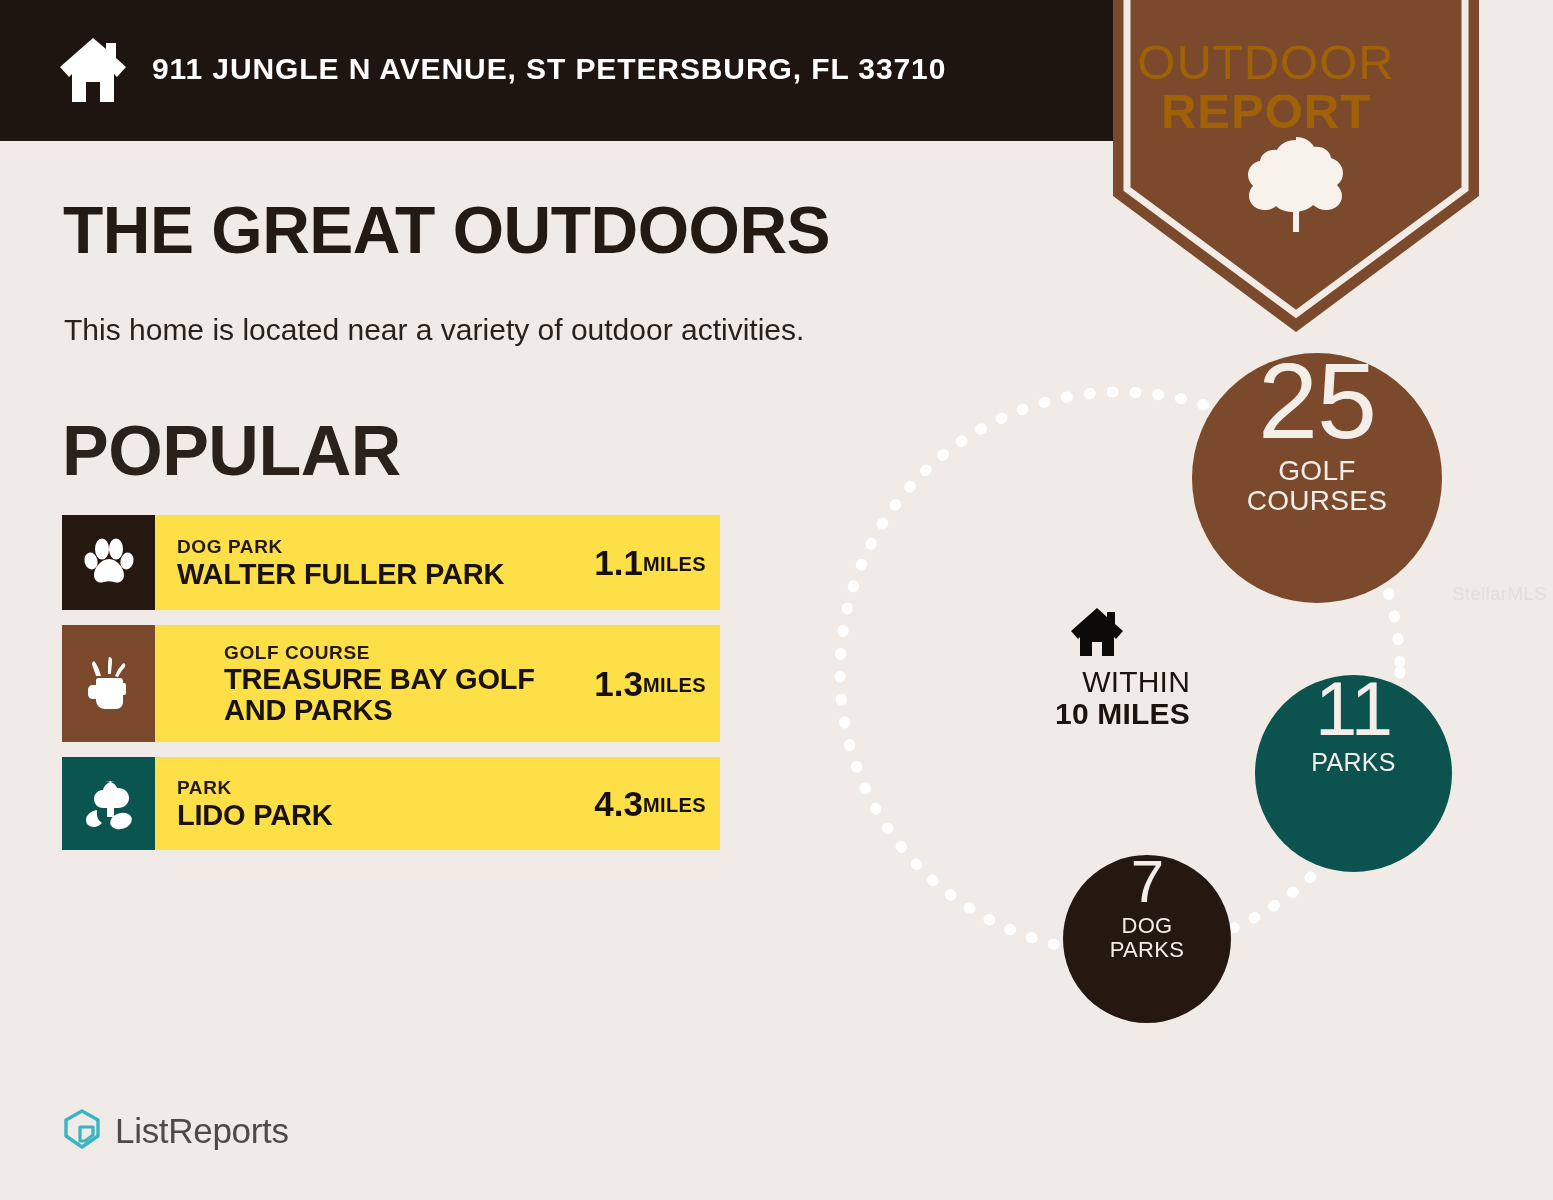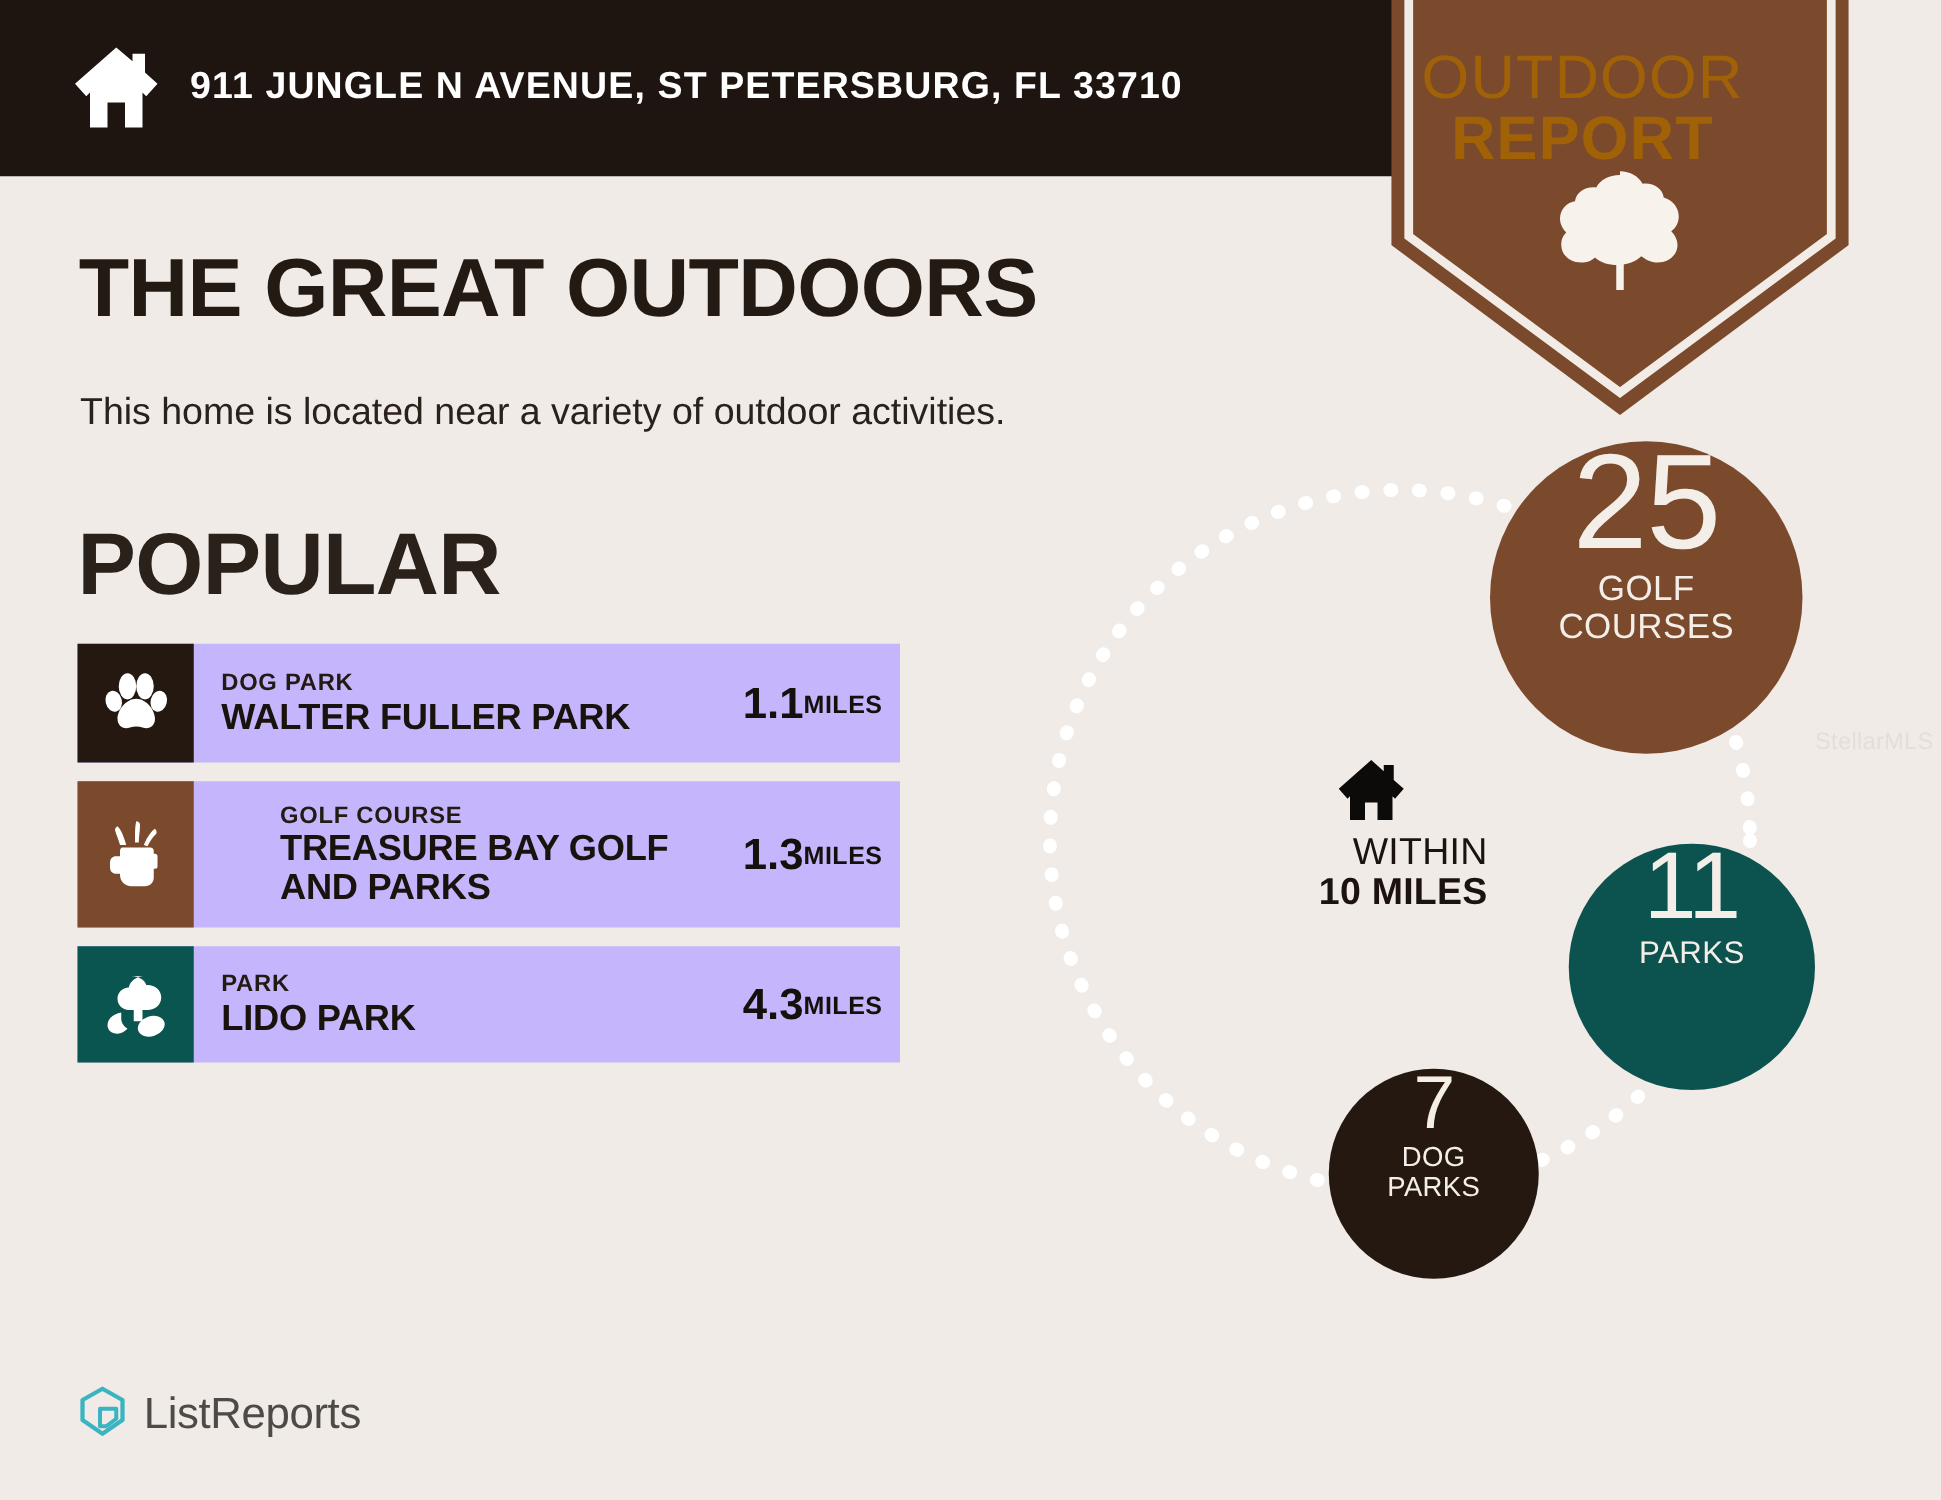--- a/index.html
+++ b/index.html
@@ -68,21 +68,21 @@
     position: absolute; left: 62px; top: 411px;
     font-size: 70px; font-weight: bold;
     color: #2b211b; letter-spacing: -0.5px;
   }
 
   
   .poi-list { position: absolute; left: 62px; top: 515px; width: 658px; }
   .poi-row {
     position: relative;
     display: flex; align-items: stretch;
-    background: #c4b5fd;
+    background: #fde047;
     margin-bottom: 15px;
   }
   .poi-row.r1 { height: 95px; }
   .poi-row.r2 { height: 117px; gap: 47px; }
   .poi-row.r3 { height: 93px; }
   .poi-tile {
     flex: 0 0 93px; width: 93px;
     display: flex; align-items: center; justify-content: center;
   }
   .tile-dark { background: #241811; }

